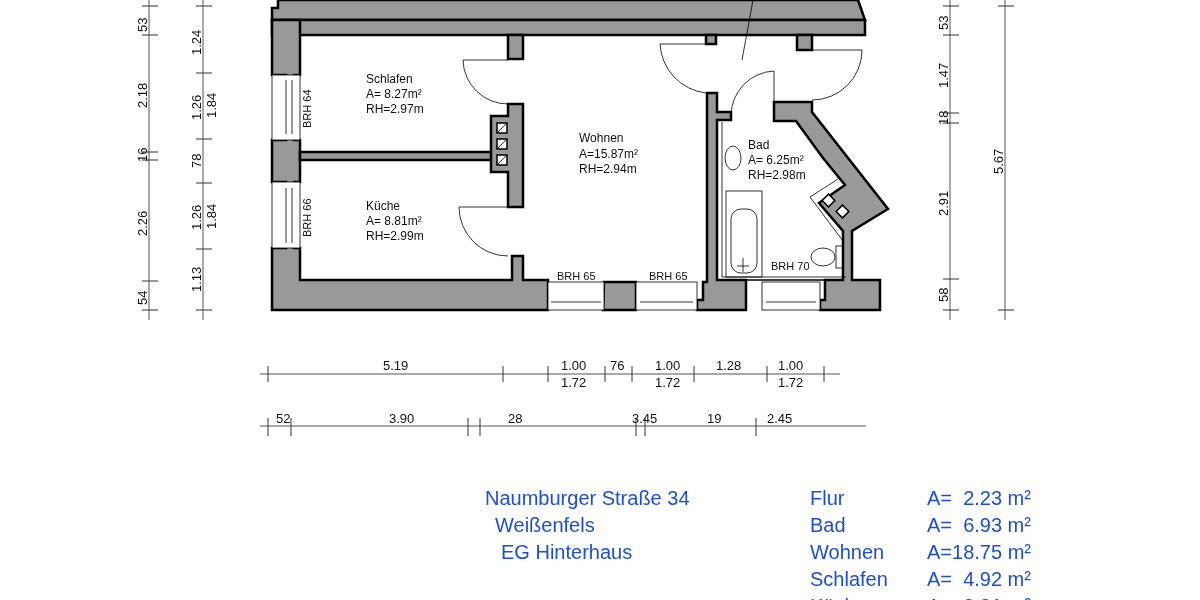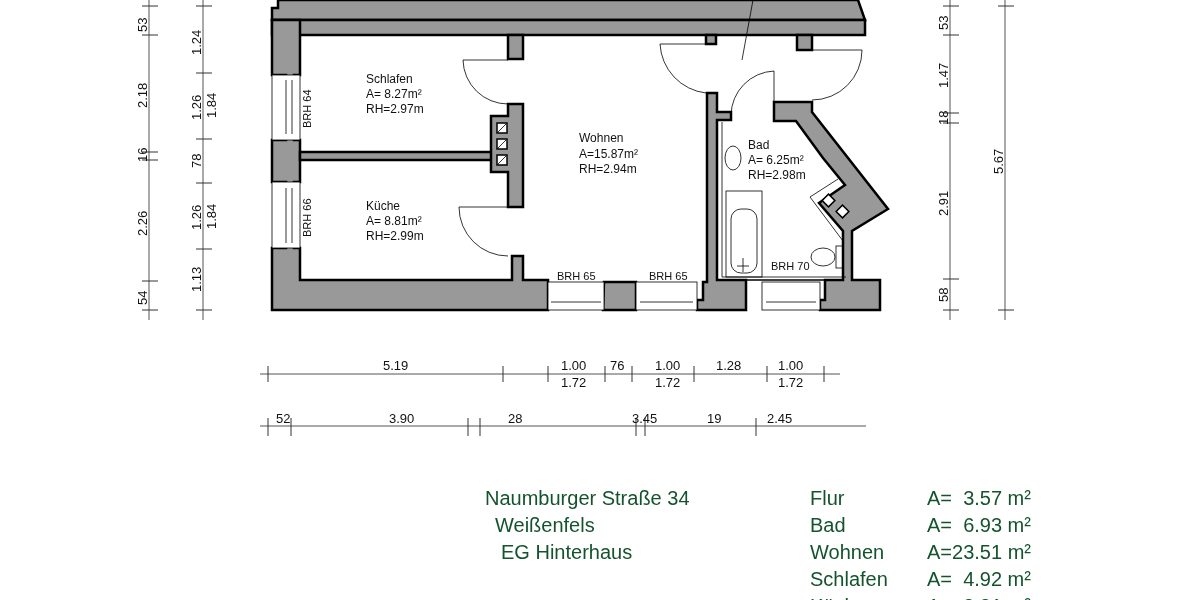--- a/index.html
+++ b/index.html
@@ -5,21 +5,21 @@
   html,body{margin:0;padding:0;background:#fff;}
   body{width:1200px;height:600px;overflow:hidden;position:relative;font-family:"Liberation Sans",sans-serif;}
   svg{position:absolute;left:0;top:0;}
   .wall{fill:#999;stroke:#000;stroke-width:2.5;}
   .thin{fill:none;stroke:#000;stroke-width:0.8;}
   .dim{stroke:#555;stroke-width:1;fill:none;}
   .tick{stroke:#333;stroke-width:1;}
   .lbl{font-family:"Liberation Sans",sans-serif;font-size:12px;fill:#111;}
   .dimt{font-family:"Liberation Sans",sans-serif;font-size:13px;fill:#111;}
   .brh{font-family:"Liberation Sans",sans-serif;font-size:11px;fill:#111;}
-  .info{position:absolute;font-family:"Liberation Sans",sans-serif;font-size:20px;color:#14532d;line-height:27px;}
+  .info{position:absolute;font-family:"Liberation Sans",sans-serif;font-size:20px;color:#1d4ed8;line-height:27px;}
 </style>
 </head>
 <body>
 
 <svg width="1200" height="600" viewBox="0 0 1200 600">
 
   <g>
 
     <path class="wall" d="M278,0 L278,8 L272,8 L272,20 L865,20 L858,0 Z"></path>
     <rect class="wall" x="272" y="20" width="593" height="15"></rect>
@@ -218,29 +218,29 @@
 
 <div class="info" style="left:485px;top:485px;">
   <div>Naumburger Straße 34</div>
   <div style="margin-left:10px">Weißenfels</div>
   <div style="margin-left:16px">EG Hinterhaus</div>
 </div>
 
 <div class="info" style="left:810px;top:485px;">
   <div style="display:flex">
       <span style="width:117px">Flur</span>
-      <span style="white-space:pre">A=  3.57 m²</span>
+      <span style="white-space:pre">A=  2.23 m²</span>
     </div>
   <div style="display:flex">
       <span style="width:117px">Bad</span>
       <span style="white-space:pre">A=  6.93 m²</span>
     </div>
   <div style="display:flex">
       <span style="width:117px">Wohnen</span>
-      <span style="white-space:pre">A=23.51 m²</span>
+      <span style="white-space:pre">A=18.75 m²</span>
     </div>
   <div style="display:flex">
       <span style="width:117px">Schlafen</span>
       <span style="white-space:pre">A=  4.92 m²</span>
     </div>
   <div style="display:flex">
       <span style="width:117px">Küche</span>
       <span style="white-space:pre">A=  8.81 m²</span>
     </div>
 </div>

